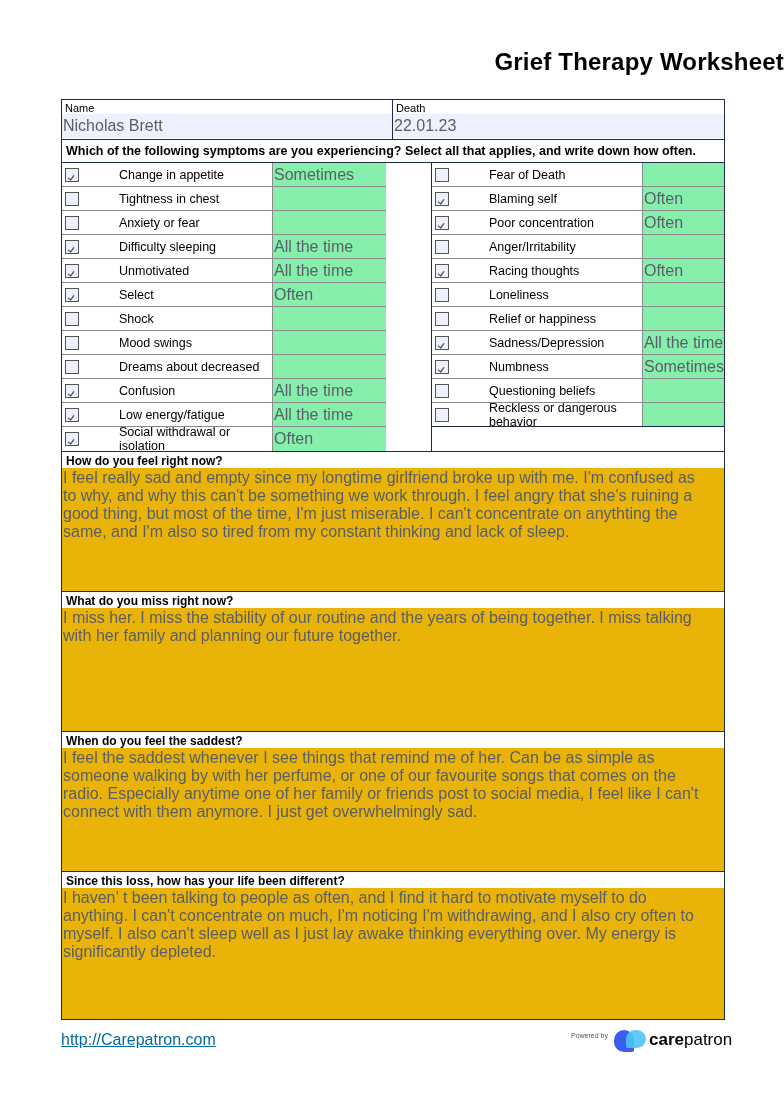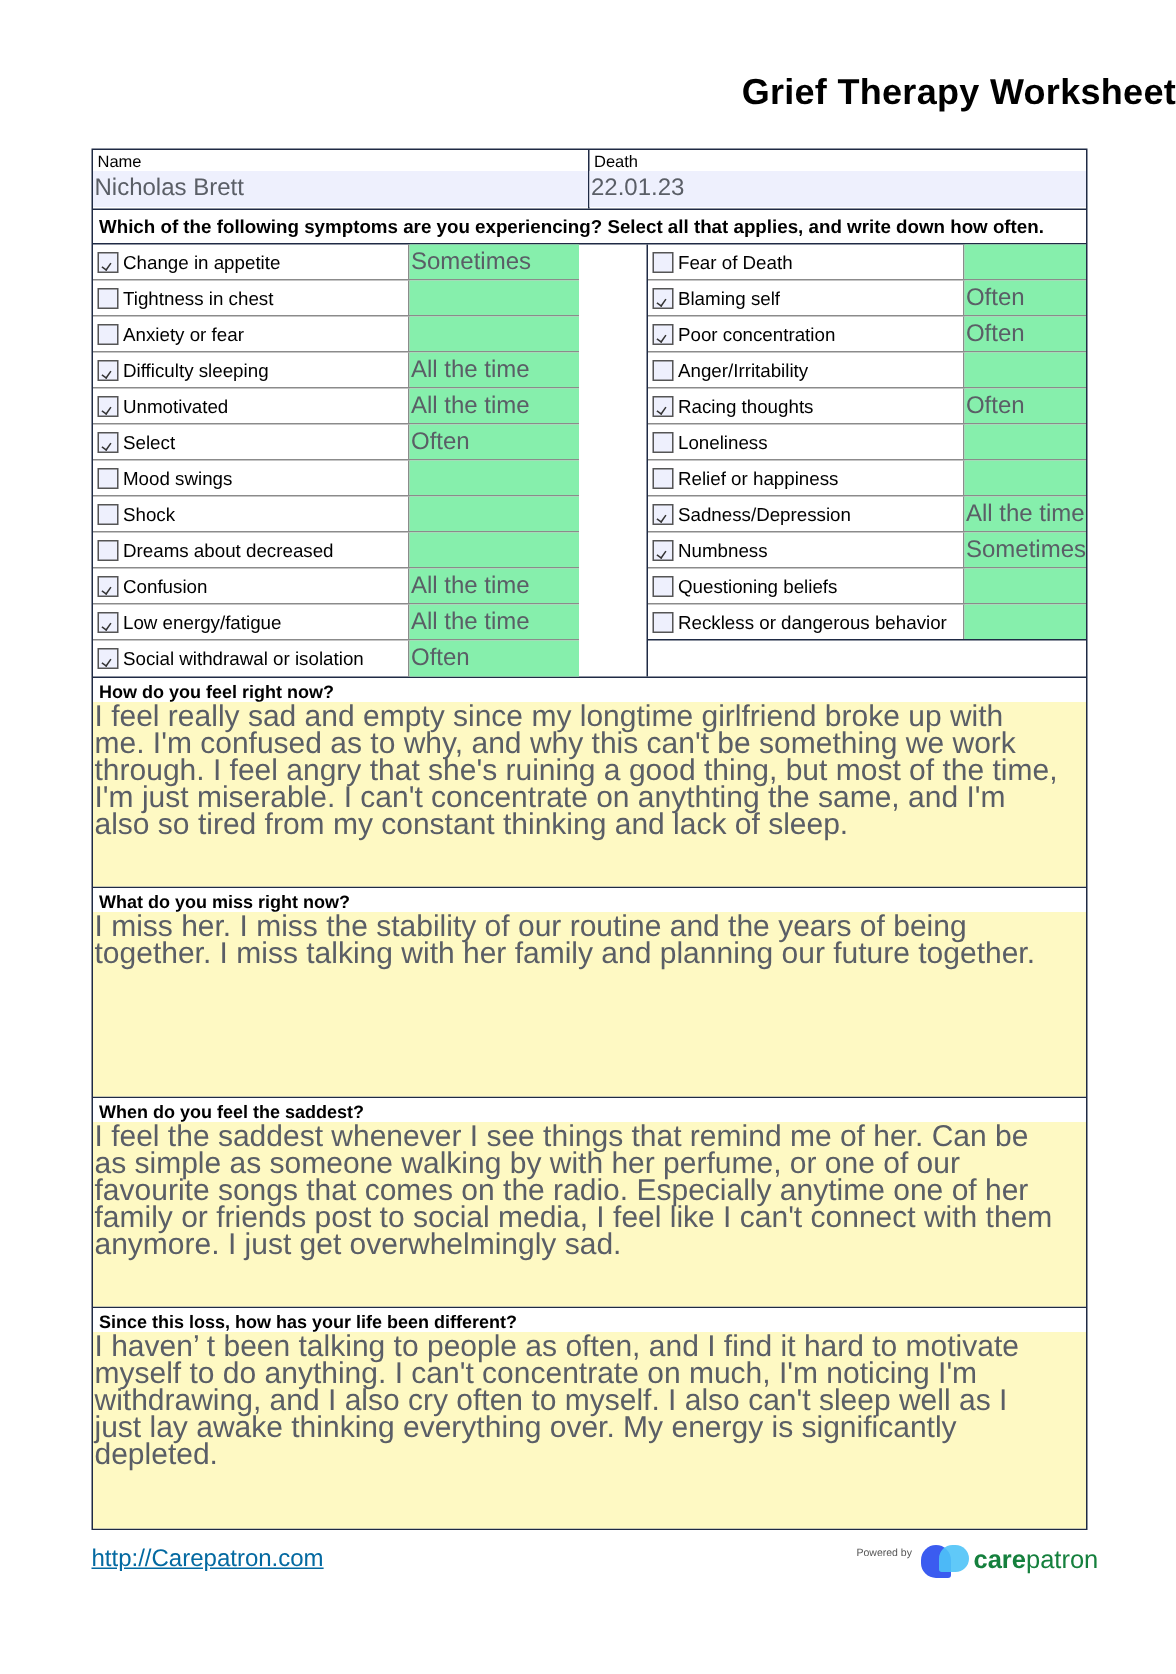--- a/index.html
+++ b/index.html
@@ -13,36 +13,36 @@
     .hdr-cell.date { flex: 1; }
     .hdr-label { position: absolute; top: 2px; left: 3px; font-size: 11px; }
     .hdr-value { position: absolute; top: 14px; left: 0; right: 0; height: 24px; background: #eef0fd; color: #5a5e66; font-size: 16px; line-height: 24px; padding-left: 1px; }
     .question { height: 23px; border-bottom: 1.5px solid #1f2a44; font-size: 12.5px; font-weight: bold; line-height: 23px; padding-left: 4px; }
     .sym-grid { display: flex; border-bottom: 1.5px solid #1f2a44; }
     .sym-col { width: 331px; }
     .sym-col.right { flex: 1; border-left: 1.5px solid #1f2a44; margin-left: 45px; }
     .sym-row { display: flex; height: 24px; border-bottom: 1px solid #8b8b8b; }
     .sym-row:last-child { border-bottom: none; }
     .sym-col.right .sym-row.empty-fill { border-bottom: none; }
-    .sym-label { width: 211px; display: flex; align-items: center; font-size: 12.5px; padding-left: 3px; border-right: 1px solid #8b8b8b; }
+    .sym-label { width: 211px; display: flex; align-items: center; font-size: 12.5px; padding-left: 3px; border-right: 1px solid #8b8b8b; gap: 37px; }
     .sym-col.right .sym-label { width: 211px; }
     .cb { width: 14px; height: 14px; border: 1px solid #555; background: #eef0fd; margin-right: 3px; position: relative; flex-shrink: 0; }
     .cb.checked::after { content: ""; position: absolute; left: 3px; top: 5px; width: 3px; height: 5px; border-right: 1px solid #333; border-bottom: 1px solid #333; transform: rotate(35deg); }
     .sym-value { flex: 1; background: #86efac; color: #5a5e66; font-size: 16px; line-height: 24px; padding-left: 1px; }
     .qa { position: relative; height: 140px; border-bottom: 1.5px solid #1f2a44; }
     .qa:last-child { border-bottom: none; height: 147px; }
     .qa-label { position: absolute; top: 2px; left: 4px; font-size: 12px; font-weight: bold; }
-    .qa-answer { position: absolute; top: 16px; left: 0; right: 0; bottom: 0; background: #fef9c3; color: #5a5e66; font-size: 20px; line-height: 18px; padding: 1px 18px 0 1px; }
+    .qa-answer { position: absolute; top: 16px; left: 0; right: 0; bottom: 0; background: #eab308; color: #5a5e66; font-size: 16px; line-height: 18px; padding: 1px 18px 0 1px; }
     .footer-link { position: absolute; left: 61px; top: 1031px; font-size: 16px; color: #0369a1; text-decoration: underline; }
     .powered { position: absolute; left: 571px; top: 1032px; font-size: 7px; color: #555; }
     .logo { position: absolute; left: 614px; top: 1028px; display: flex; align-items: center; }
     .logo-mark { position: relative; width: 32px; height: 24px; margin-right: 3px; }
     .logo-mark .b1 { position: absolute; left: 0; top: 2px; width: 20px; height: 22px; background: #3b5cf0; border-radius: 10px 10px 2px 10px; }
     .logo-mark .b2 { position: absolute; left: 12px; top: 2px; width: 20px; height: 18px; background: #4fc3f7; border-radius: 10px 10px 10px 2px; opacity: 0.9; }
-    .logo-text { font-size: 17px; color: #15803d; }
+    .logo-text { font-size: 17px; color: #000000; }
     .logo-text b { font-weight: bold; }
   </style>
 </head>
 <body>
 
 <div class="title">Grief Therapy Worksheet</div>
 
 <div class="sheet">
   <div class="row-hdr">
     <div class="hdr-cell name">
@@ -97,28 +97,28 @@
         <div class="sym-row">
           <div class="sym-label">
             <span class="cb checked"></span>
             <span>Select</span>
           </div>
           <div class="sym-value">Often</div>
         </div>
         <div class="sym-row">
           <div class="sym-label">
             <span class="cb"></span>
+            <span>Shock</span>
+          </div>
+          <div class="sym-value"></div>
+        </div>
+        <div class="sym-row">
+          <div class="sym-label">
+            <span class="cb"></span>
             <span>Mood swings</span>
-          </div>
-          <div class="sym-value"></div>
-        </div>
-        <div class="sym-row">
-          <div class="sym-label">
-            <span class="cb"></span>
-            <span>Shock</span>
           </div>
           <div class="sym-value"></div>
         </div>
         <div class="sym-row">
           <div class="sym-label">
             <span class="cb"></span>
             <span>Dreams about decreased</span>
           </div>
           <div class="sym-value"></div>
         </div>

